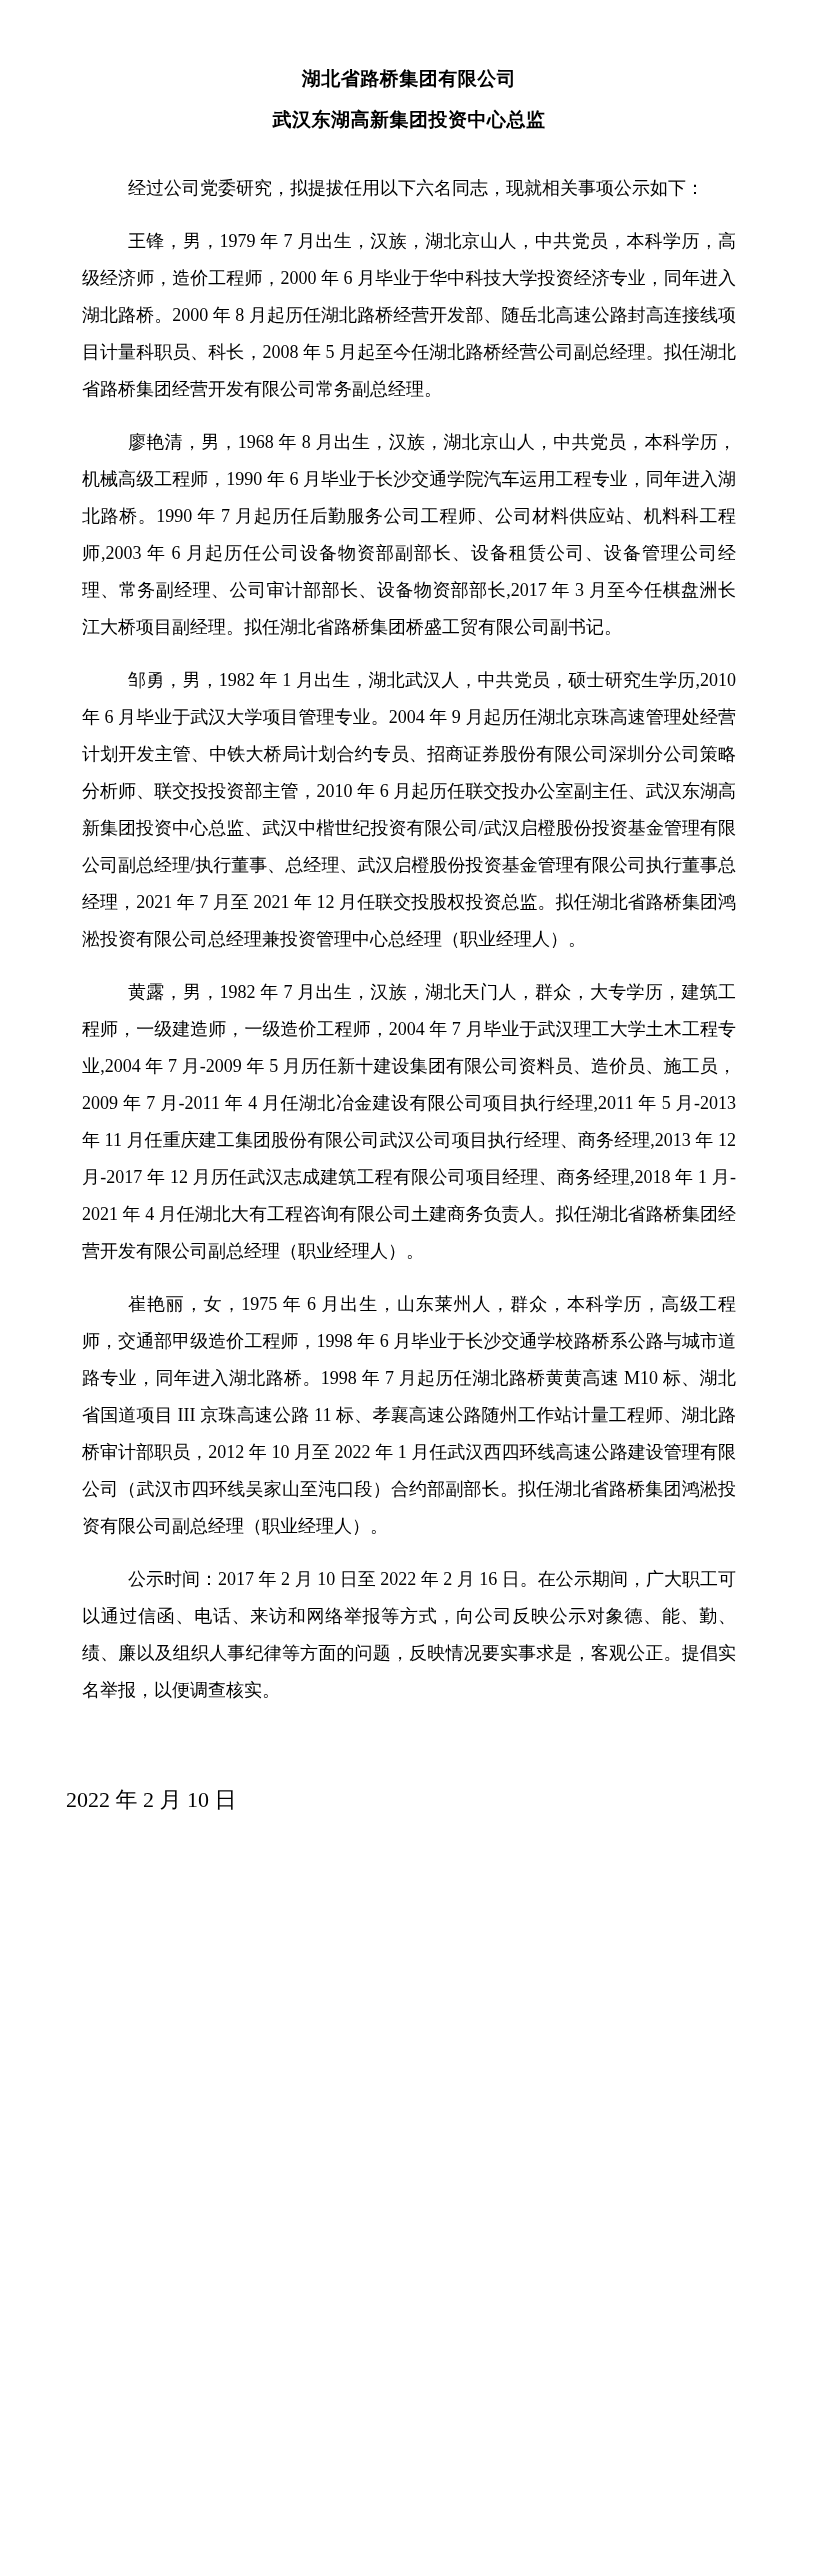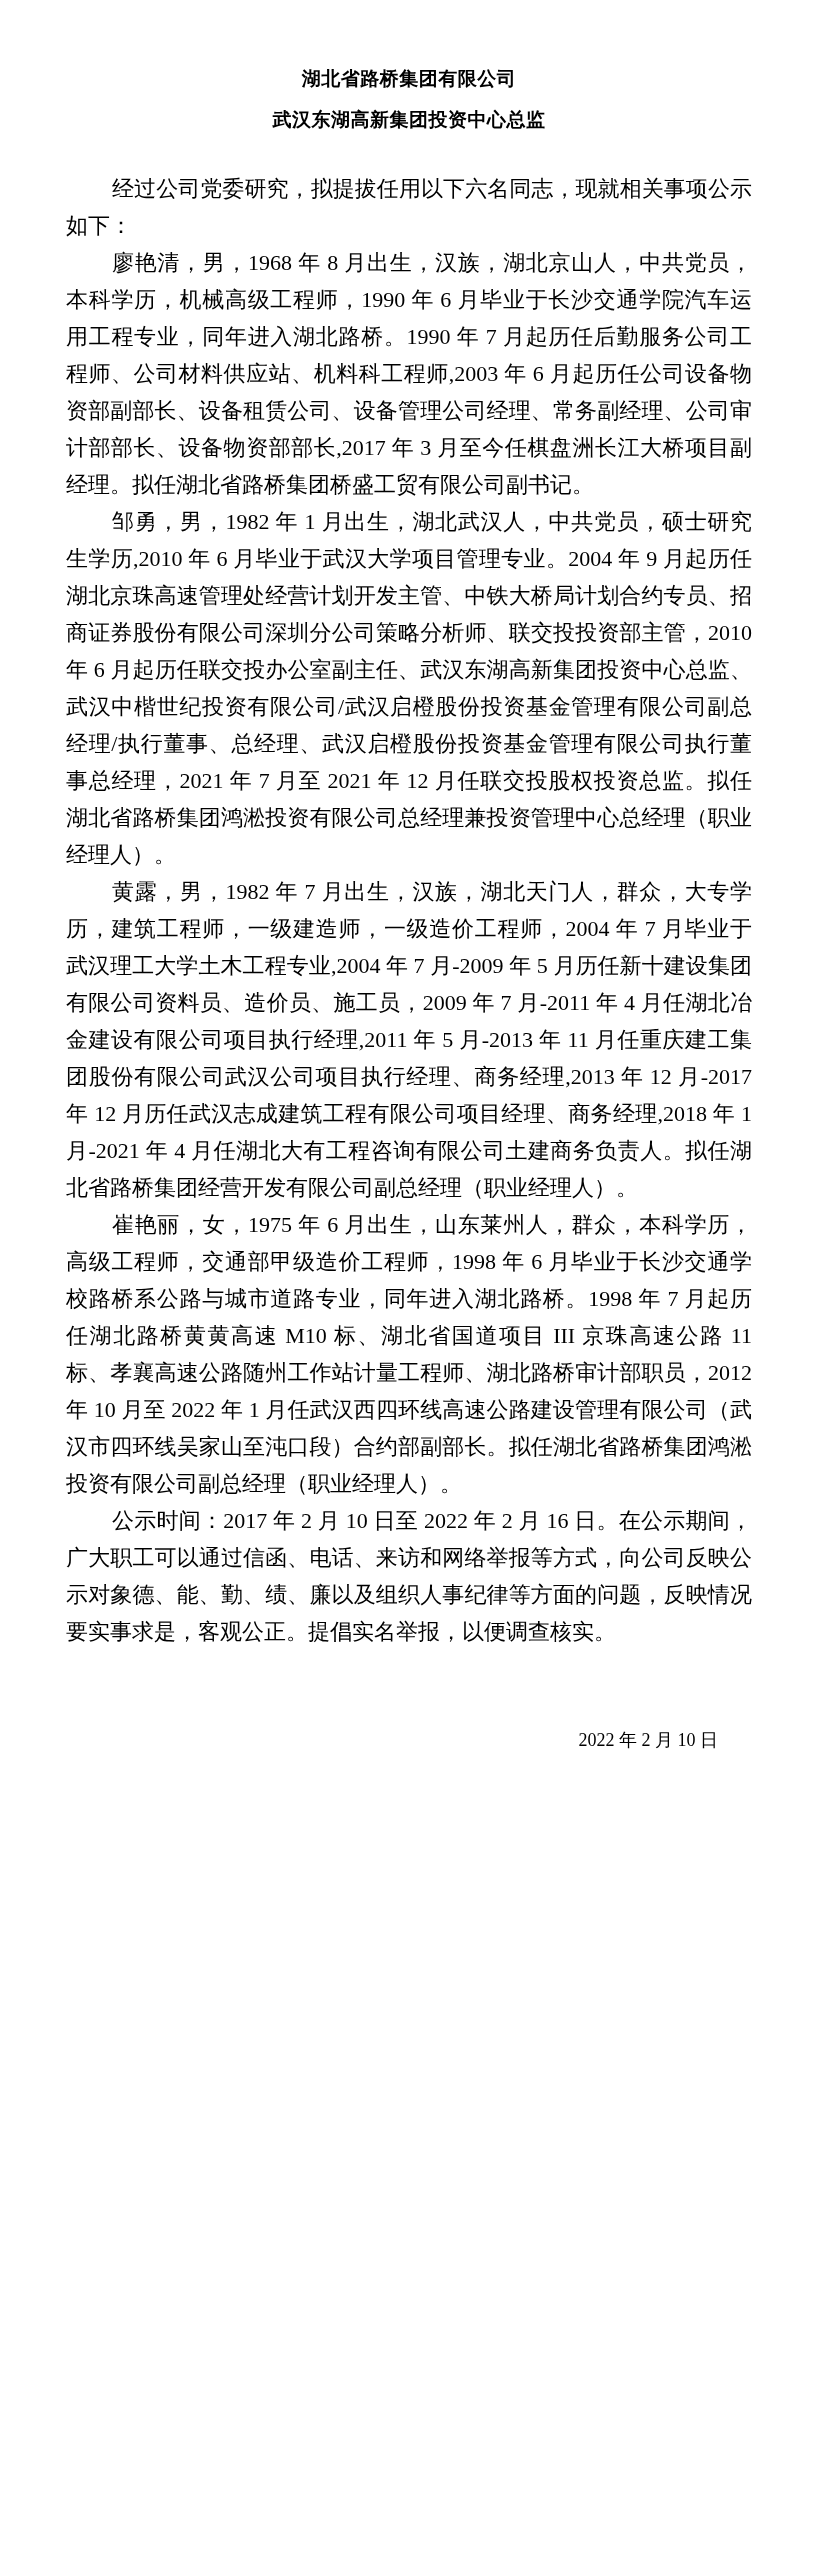--- a/index.html
+++ b/index.html
@@ -24,47 +24,48 @@
     font-weight: bold;
     font-size: 19px;
     line-height: 41px;
     margin: 0 0 30px 0;
     letter-spacing: 0.5px;
   }
   .doc-title .title-line {
     display: block;
   }
   .doc-body p {
-    margin: 0;
-    font-size: 22px;
+    margin: 16px;
+    font-size: 18px;
     line-height: 37px;
     text-align: justify;
     text-justify: inter-ideograph;
     text-indent: 46px;
     word-break: break-all;
   }
   .doc-date {
     margin-top: 72px;
     padding-right: 34px;
-    font-size: 18px;
+    font-size: 22px;
     line-height: 37px;
-    text-align: right;
+    text-align: left;
   }
 </style>
 </head>
 <body>
 
 <div class="page">
   <h1 class="doc-title">
     <span class="title-line">湖北省路桥集团有限公司</span>
     <span class="title-line">武汉东湖高新集团投资中心总监</span>
   </h1>
 
   <div class="doc-body">
     <p>经过公司党委研究，拟提拔任用以下六名同志，现就相关事项公示如下：</p>
+    <p>王锋，男，1979 年 7 月出生，汉族，湖北京山人，中共党员，本科学历，高级经济师，造价工程师，2000 年 6 月毕业于华中科技大学投资经济专业，同年进入湖北路桥。2000 年 8 月起历任湖北路桥经营开发部、随岳北高速公路封高连接线项目计量科职员、科长，2008 年 5 月起至今任湖北路桥经营公司副总经理。拟任湖北省路桥集团经营开发有限公司常务副总经理。</p>
     <p>廖艳清，男，1968 年 8 月出生，汉族，湖北京山人，中共党员，本科学历，机械高级工程师，1990 年 6 月毕业于长沙交通学院汽车运用工程专业，同年进入湖北路桥。1990 年 7 月起历任后勤服务公司工程师、公司材料供应站、机料科工程师,2003 年 6 月起历任公司设备物资部副部长、设备租赁公司、设备管理公司经理、常务副经理、公司审计部部长、设备物资部部长,2017 年 3 月至今任棋盘洲长江大桥项目副经理。拟任湖北省路桥集团桥盛工贸有限公司副书记。</p>
     <p>邹勇，男，1982 年 1 月出生，湖北武汉人，中共党员，硕士研究生学历,2010 年 6 月毕业于武汉大学项目管理专业。2004 年 9 月起历任湖北京珠高速管理处经营计划开发主管、中铁大桥局计划合约专员、招商证券股份有限公司深圳分公司策略分析师、联交投投资部主管，2010 年 6 月起历任联交投办公室副主任、武汉东湖高新集团投资中心总监、武汉中楷世纪投资有限公司/武汉启橙股份投资基金管理有限公司副总经理/执行董事、总经理、武汉启橙股份投资基金管理有限公司执行董事总经理，2021 年 7 月至 2021 年 12 月任联交投股权投资总监。拟任湖北省路桥集团鸿淞投资有限公司总经理兼投资管理中心总经理（职业经理人）。</p>
     <p>黄露，男，1982 年 7 月出生，汉族，湖北天门人，群众，大专学历，建筑工程师，一级建造师，一级造价工程师，2004 年 7 月毕业于武汉理工大学土木工程专业,2004 年 7 月-2009 年 5 月历任新十建设集团有限公司资料员、造价员、施工员，2009 年 7 月-2011 年 4 月任湖北冶金建设有限公司项目执行经理,2011 年 5 月-2013 年 11 月任重庆建工集团股份有限公司武汉公司项目执行经理、商务经理,2013 年 12 月-2017 年 12 月历任武汉志成建筑工程有限公司项目经理、商务经理,2018 年 1 月-2021 年 4 月任湖北大有工程咨询有限公司土建商务负责人。拟任湖北省路桥集团经营开发有限公司副总经理（职业经理人）。</p>
     <p>崔艳丽，女，1975 年 6 月出生，山东莱州人，群众，本科学历，高级工程师，交通部甲级造价工程师，1998 年 6 月毕业于长沙交通学校路桥系公路与城市道路专业，同年进入湖北路桥。1998 年 7 月起历任湖北路桥黄黄高速 M10 标、湖北省国道项目 III 京珠高速公路 11 标、孝襄高速公路随州工作站计量工程师、湖北路桥审计部职员，2012 年 10 月至 2022 年 1 月任武汉西四环线高速公路建设管理有限公司（武汉市四环线吴家山至沌口段）合约部副部长。拟任湖北省路桥集团鸿淞投资有限公司副总经理（职业经理人）。</p>
     <p>公示时间：2017 年 2 月 10 日至 2022 年 2 月 16 日。在公示期间，广大职工可以通过信函、电话、来访和网络举报等方式，向公司反映公示对象德、能、勤、绩、廉以及组织人事纪律等方面的问题，反映情况要实事求是，客观公正。提倡实名举报，以便调查核实。</p>
   </div>
 
   <div class="doc-date">2022 年 2 月 10 日</div>
 </div>
 

